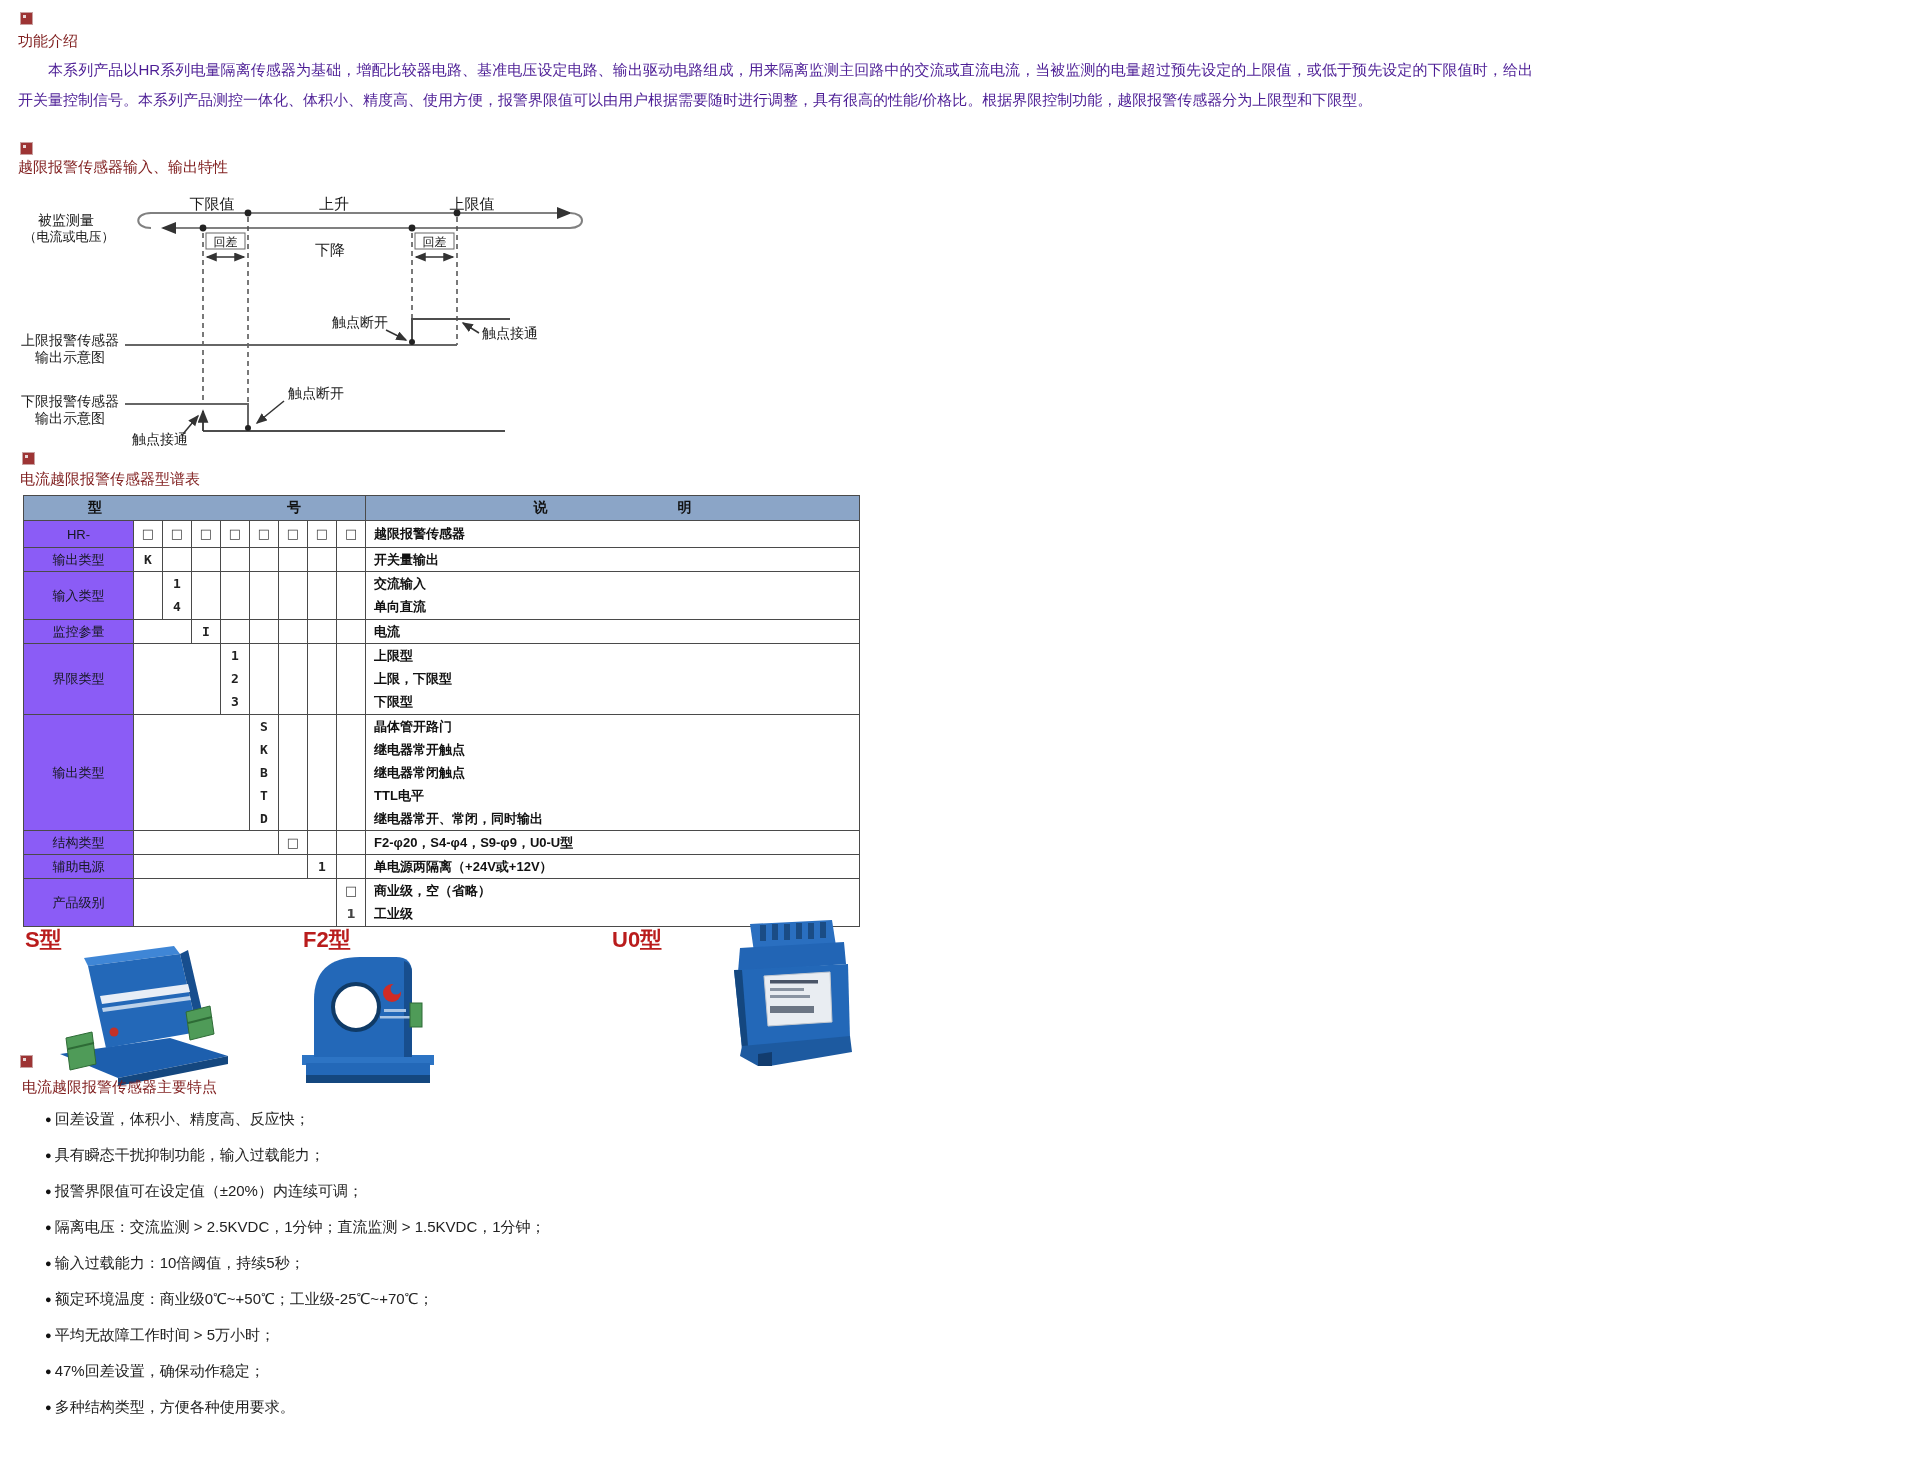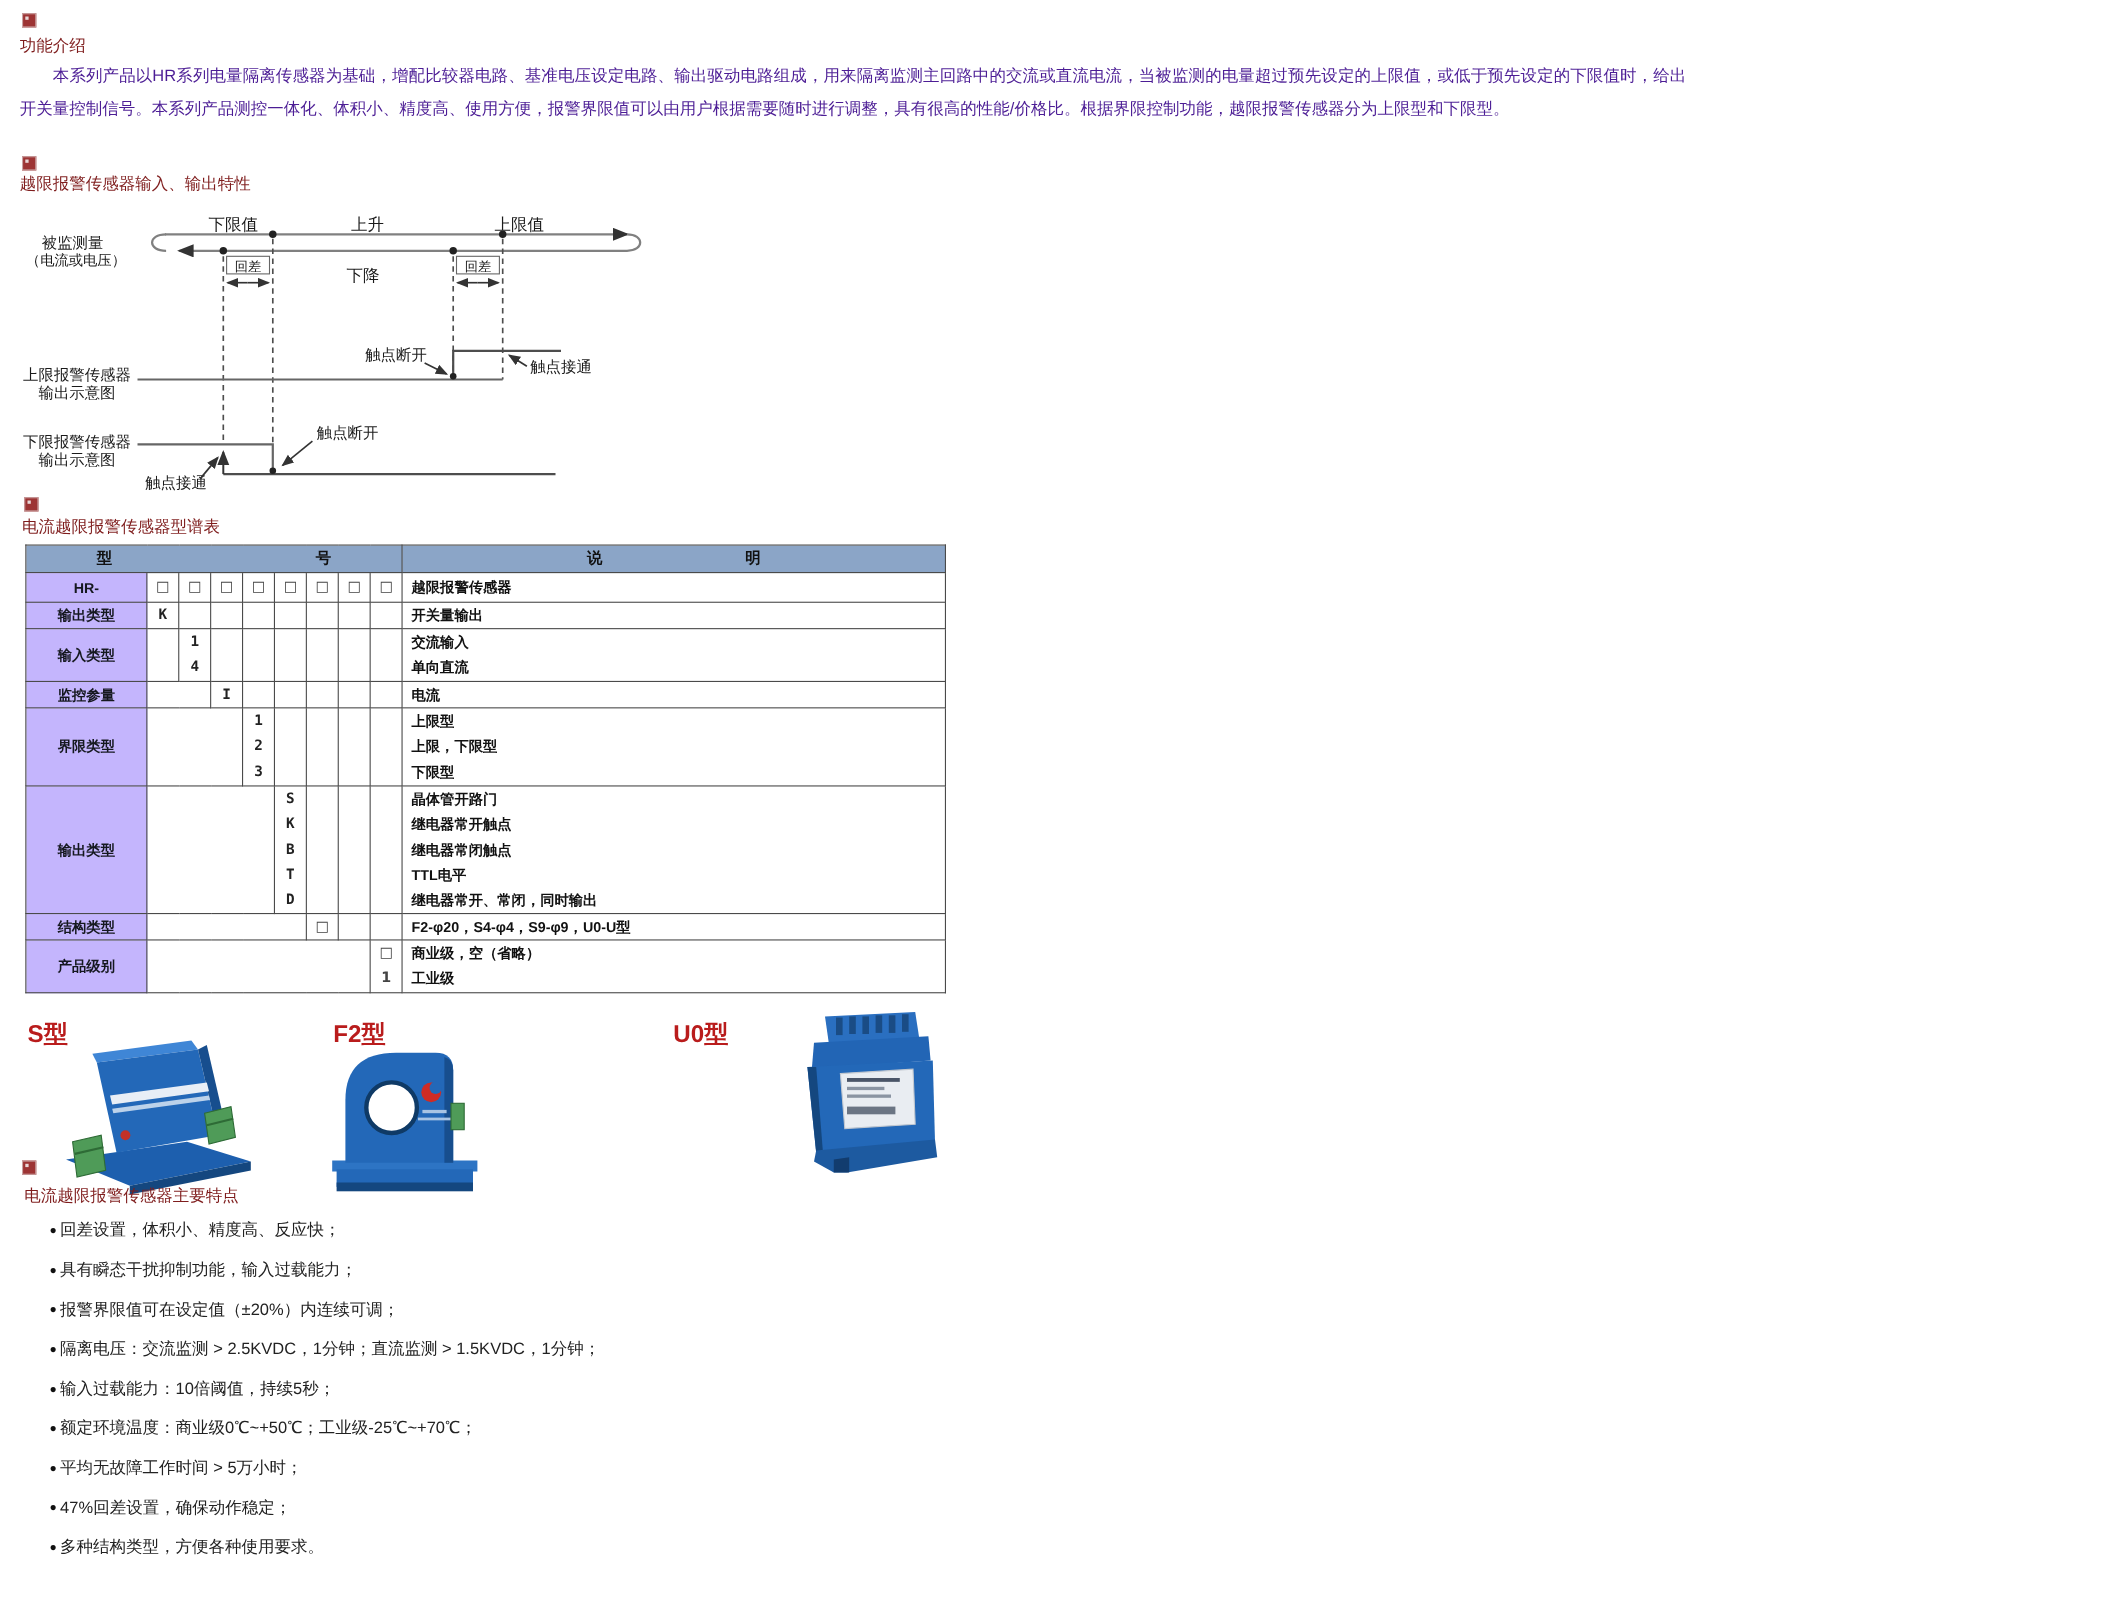--- a/index.html
+++ b/index.html
@@ -14,21 +14,21 @@
   .para{font-size:15px;line-height:30px;color:#4c1d95;text-indent:2em;text-align:justify;}
   
   .feat-item{font-size:15px;line-height:22px;margin-bottom:14px;color:#222;}
   .feat-item .dot{font-size:11px;margin-right:3px;vertical-align:1px;color:#111;}
   
   .mtable{border-collapse:collapse;table-layout:fixed;width:837px;}
   .mtable td{border:1px solid #4a4a4a;padding:0;vertical-align:top;font-size:13px;}
   .mtable .th{background:#8ba5c7;height:24px;vertical-align:middle;font-weight:bold;font-size:14px;color:#111;}
   .th-inner{display:flex;justify-content:center;gap:185px;}
   .th-inner2{display:flex;justify-content:center;gap:130px;}
-  .lbl{background:#c4b5fd;text-align:center;font-weight:bold;vertical-align:middle !important;color:#15181f;}
+  .lbl{background:#8b5cf6;text-align:center;font-weight:normal;vertical-align:middle !important;color:#15181f;}
   .code{text-align:center;font-weight:bold;font-family:"DejaVu Sans Mono",monospace;color:#222;}
   .code div,.desc div{height:23px;line-height:23px;}
   .desc{font-weight:bold;padding-left:8px !important;color:#111;}
   .cbx{font-family:"DejaVu Sans",sans-serif;font-size:15px;color:#444;}
   .hrrow div{height:26px;line-height:26px;}
   
   .prod-label{position:absolute;font-size:22px;font-weight:bold;color:#b91c1c;}
   
   .diag text{font-family:"Liberation Serif",serif;fill:#1a1a1a;}
 </style>
@@ -278,20 +278,31 @@
       <td class="code cbx">
             <div>□</div>
           </td>
       <td></td>
           <td></td>
       <td class="desc">
             <div>F2-φ20，S4-φ4，S9-φ9，U0-U型</div>
           </td>
     </tr>
 
+    <tr style="height:24px">
+      <td class="lbl">辅助电源</td>
+      <td colspan="6"></td>
+      <td class="code">
+            <div>1</div>
+          </td>
+      <td></td>
+      <td class="desc">
+            <div>单电源两隔离（+24V或+12V）</div>
+          </td>
+    </tr>
 
     <tr style="height:48px">
       <td class="lbl">产品级别</td>
       <td colspan="7"></td>
       <td class="code cbx">
         <div>□</div>
         <div>1</div>
       </td>
       <td class="desc">
         <div>商业级，空（省略）</div>

